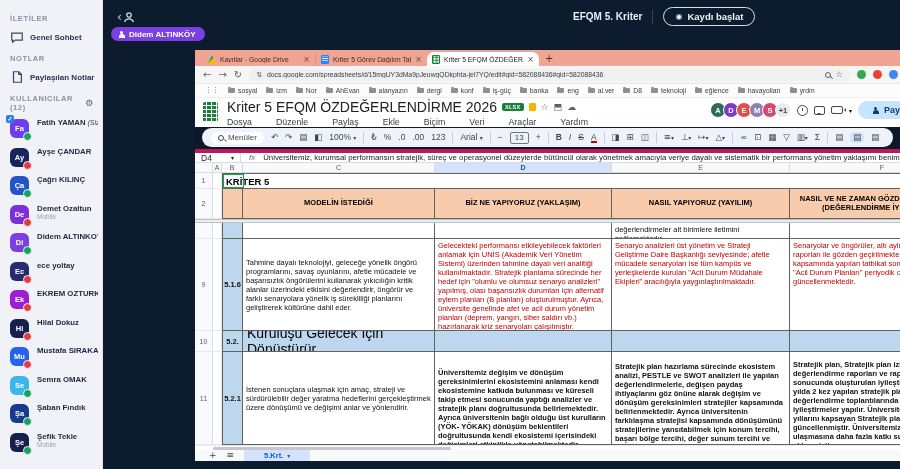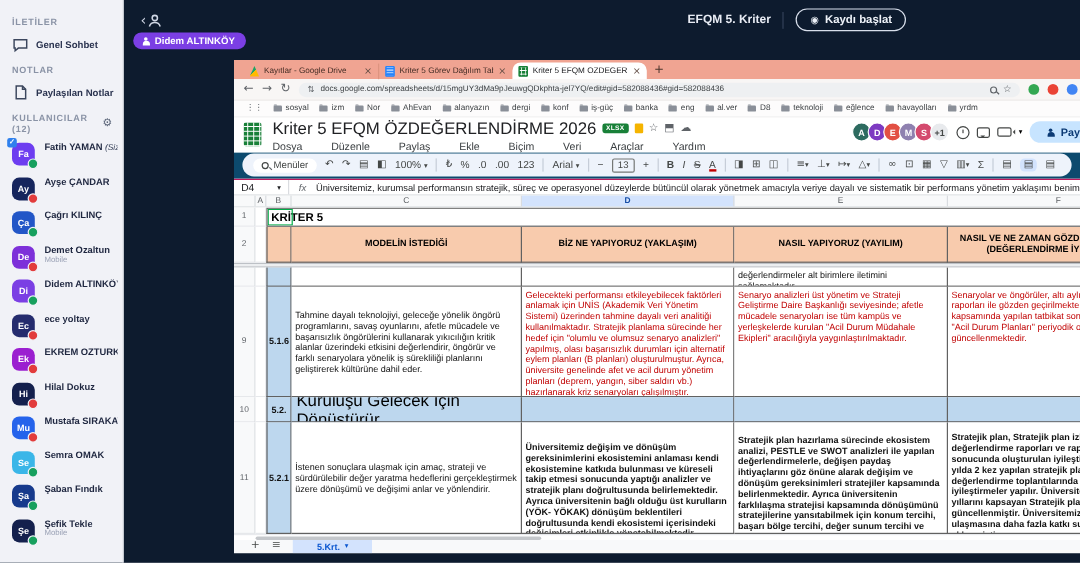--- a/index.html
+++ b/index.html
@@ -81,31 +81,31 @@
   .clock-ic{width:11px;height:11px;border:1px solid #444746;border-radius:50%;position:relative;cursor:pointer;flex:none}
   .clock-ic::after{content:"";position:absolute;left:4px;top:2px;width:1px;height:3.5px;background:#444746}
   .cmt-ic{width:11px;height:9px;border:1px solid #444746;border-radius:2px;position:relative;cursor:pointer;flex:none}
   .cmt-ic::after{content:"";position:absolute;left:2px;bottom:-3px;border:2px solid transparent;border-top-color:#444746}
   .cam-ic{width:12px;height:8px;border:1px solid #444746;border-radius:2px;position:relative;cursor:pointer;flex:none}
   .cam-ic::after{content:"";position:absolute;right:-4px;top:1px;border:2.5px solid transparent;border-right-color:#444746}
   .share-btn{background:#c7e4ff;color:#0b3a75;font-size:9px;font-weight:bold;border-radius:10px;height:18px;display:flex;align-items:center;gap:5px;padding:0 14px;cursor:pointer;white-space:nowrap}
   .share-btn .pico::before,.share-btn .pico::after{background:#0b3a75}
 
   
-  .toolrow{height:22px;background:#0c4a6e;padding:1px 7px}
+  .toolrow{height:22px;background:#0f172a;padding:1px 7px}
   .toolbar{height:19px;background:#eef3fb;border-radius:10px;display:flex;align-items:center;gap:7px;padding:0 9px;font-size:8.5px;color:#444746;overflow:hidden}
   .tb{cursor:pointer;white-space:nowrap;line-height:1}
   .tb.menus{background:#fff;border-radius:8px;padding:2px 7px;display:flex;gap:4px;align-items:center;font-size:8px}
   .tdiv{width:1px;height:11px;background:#c6cdd8;flex:none}
   .sizebox{border:1px solid #747775;border-radius:2px;font-size:8px;padding:0 4px;line-height:10px}
   .tb.hl{background:#d3e3fd;border-radius:4px;padding:1.5px 3px}
   .caret{font-size:6px}
 
   
-  .fbar{height:14px;background:#fff;border-top:1px solid #be185d;border-bottom:1px solid #dadce0;display:flex;align-items:center}
+  .fbar{height:14px;background:#fff;border-top:4px solid #be185d;border-bottom:1px solid #dadce0;display:flex;align-items:center}
   .namebox{width:46px;display:flex;align-items:center;justify-content:space-between;padding:0 6px;font-size:8.5px;color:#202124;border-right:1px solid #dadce0;height:100%;cursor:pointer}
   .fx{font-size:8px;font-style:italic;color:#5f6368;padding:0 8px}
   .fval{flex:1;font-size:7.8px;color:#202124;white-space:nowrap;overflow:hidden}
 
   
   .colhdrs{height:10px;display:flex;background:#f8f9fa;border-bottom:1px solid #d9dce0}
   .corner{width:18px;border-right:1px solid #d9dce0;flex:none}
   .colh{border-right:1px solid #d9dce0;font-size:7px;color:#575b5f;text-align:center;line-height:10px;cursor:pointer;flex:none}
   .colh.selcol{background:#d3e3fd;color:#174ea6;font-weight:bold}
   .grid{height:272px;background:#fff;overflow:hidden;width:780px}

